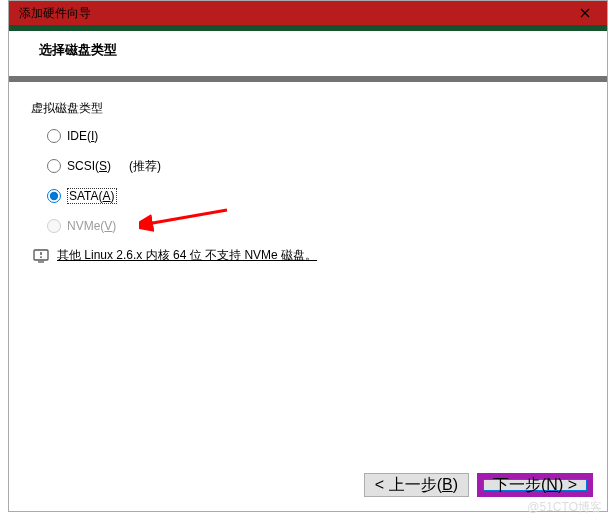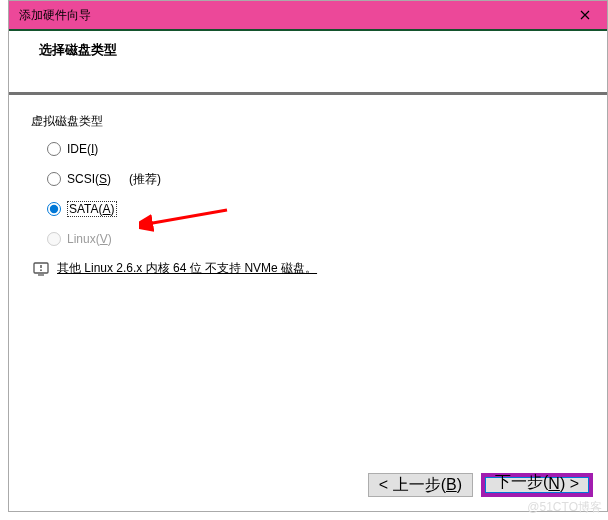--- a/index.html
+++ b/index.html
@@ -1,41 +1,41 @@
 <!DOCTYPE html>
 <html><head>
   <meta charset="utf-8">
   <style>
     * { box-sizing: border-box; margin: 0; padding: 0; }
     body { font-family: "Microsoft YaHei", "Segoe UI", Tahoma, sans-serif; font-size: 12px; background: #fff; width: 608px; height: 520px; position: relative; color: #000; }
     .dialog { width: 600px; height: 512px; border: 1px solid #aaa; background: #fff; position: relative; left: 8px; }
-    .titlebar { height: 30px; display: flex; align-items: center; justify-content: space-between; padding: 0 0 0 10px; border-bottom: 2px solid #14532d; background: #ec4899; }
+    .titlebar { height: 30px; display: flex; align-items: center; justify-content: space-between; padding: 0 0 0 10px; border-bottom: 6px solid #14532d; background: #b91c1c; }
     .titlebar-text { font-size: 12px; }
     .close-btn { width: 45px; height: 30px; display: flex; align-items: center; justify-content: center; cursor: pointer; }
     .close-btn svg { width: 10px; height: 10px; }
-    .header { padding: 10px 0 29px 30px; border-bottom: 3px solid #737373; }
+    .header { padding: 10px 0 13px 30px; border-bottom: 6px solid #737373; }
     .header-title { font-size: 13px; font-weight: bold; margin-bottom: 4px; }
     .header-sub { font-size: 12px; margin-left: 24px; }
     .content { padding: 18px 20px 0 22px; }
     .group-label { font-size: 12px; margin-bottom: 10px; }
     .radio-list { padding-left: 16px; }
     .radio-row { display: flex; align-items: center; margin-bottom: 12px; height: 18px; }
     .radio-row input[type="radio"] { width: 14px; height: 14px; margin-right: 6px; accent-color: #0078d7; }
     .radio-row input[type="radio"]:disabled { accent-color: #999; }
     .radio-label { font-size: 12px; }
     .radio-label .ul { text-decoration: underline; }
     .disabled .radio-label { color: #9c9c9c; }
     .recommend { margin-left: 18px; font-size: 12px; }
     .dotted-sel { border: 1px dotted #333; padding: 0 1px; }
     .info-row { display: flex; align-items: center; margin-top: 10px; margin-left: 2px; text-decoration: underline; }
     .info-icon { width: 16px; height: 14px; margin-right: 8px; flex-shrink: 0; }
     .info-text { font-size: 12px; }
     .buttons { position: absolute; bottom: 14px; right: 14px; display: flex; gap: 8px; }
     .btn { min-width: 96px; height: 24px; border: 1px solid #adadad; background: #e1e1e1; font-size: 16px; padding: 0 10px; cursor: pointer; display: flex; align-items: center; justify-content: center; font-family: inherit; }
-    .btn.highlight { border: 4px solid #a21caf; box-shadow: inset 0 0 0 1px #0078d7; align-items: flex-end; }
+    .btn.highlight { border: 6px solid #a21caf; box-shadow: inset 0 0 0 1px #0078d7; }
     .btn .ul { text-decoration: underline; }
     .arrow { position: absolute; left: 130px; top: 205px; pointer-events: none; }
     .watermark { position: absolute; bottom: 4px; right: 6px; color: #ddd; font-size: 12px; pointer-events: none; }
   </style>
 </head>
 <body>
 
 <div class="dialog">
 
   <div class="titlebar">
@@ -67,21 +67,21 @@
         <span class="recommend">(推荐)</span>
       </label>
 
       <label class="radio-row">
         <input type="radio" name="disktype" checked="" style="">
         <span class="radio-label"><span class="dotted-sel"><span>SATA</span>(<span class="ul">A</span>)</span></span>
       </label>
 
       <label class="radio-row disabled">
         <input type="radio" name="disktype" disabled="" style="">
-        <span class="radio-label"><span>Linux</span>(<span class="ul">V</span>)</span>
+        <span class="radio-label"><span>NVMe</span>(<span class="ul">V</span>)</span>
       </label>
 
     </div>
 
     <div class="info-row">
       <svg class="info-icon" viewBox="0 0 16 14">
         <rect x="1" y="1" width="14" height="10" rx="1" fill="none" stroke="#555" stroke-width="1.3"></rect>
         <line x1="5" y1="13" x2="11" y2="13" stroke="#555" stroke-width="1.3"></line>
         <line x1="8" y1="3" x2="8" y2="6" stroke="#555" stroke-width="1.5"></line>
         <circle cx="8" cy="8.2" r="0.9" fill="#555"></circle>

